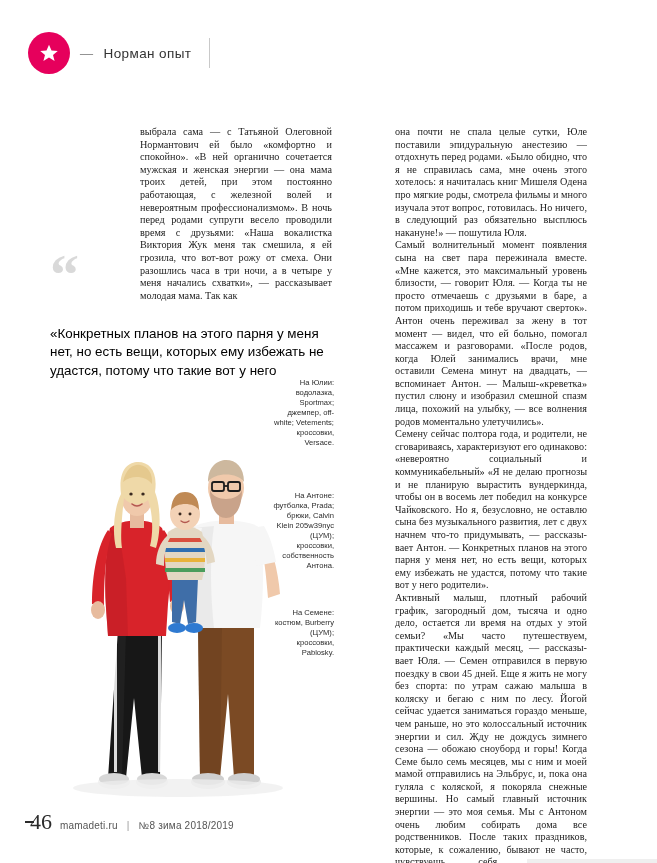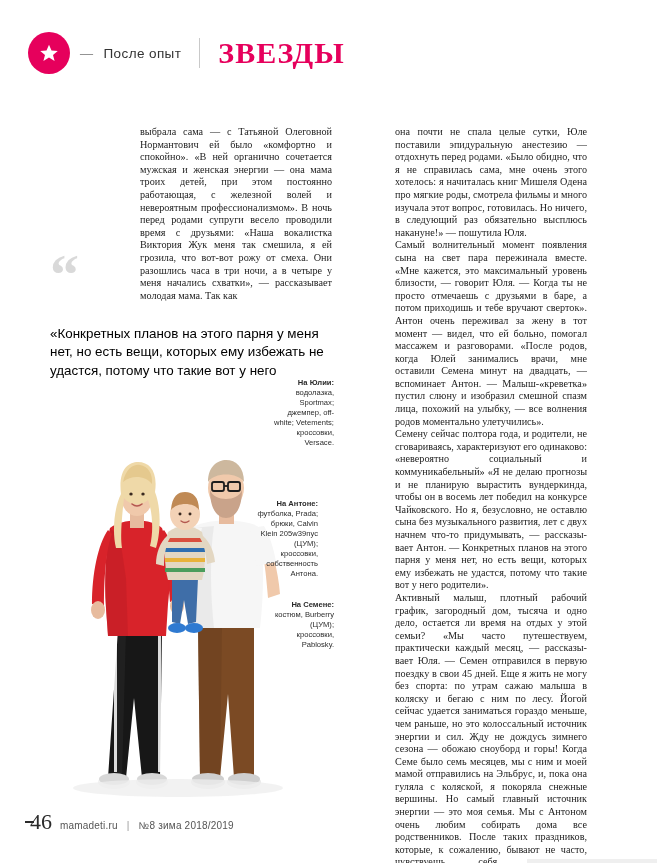--- a/index.html
+++ b/index.html
@@ -132,24 +132,24 @@
     top: 0;
     width: 62px;
     text-align: right;
   }
   .cap {
     font-family: "Liberation Sans", sans-serif;
     font-size: 7.6px;
     line-height: 10px;
     color: #2b2b2b;
   }
-  .cap b { font-weight: 700; }
+  .cap b { font-weight: 400; }
   .cap-julia { position: absolute; right: 0; top: 0; width: 62px; }
-  .cap-anton { position: absolute; right: 16px; top: 113px; width: 62px; margin-top: 8px; }
-  .cap-semen { position: absolute; right: 0; top: 222px; width: 62px; margin-left: 40px; }
+  .cap-anton { position: absolute; right: 0; top: 113px; width: 62px; }
+  .cap-semen { position: absolute; right: 0; top: 230px; width: 62px; margin-left: 40px; }
 
   
   .footer {
     position: absolute;
     left: 30px;
     bottom: 28px;
     display: flex;
     align-items: baseline;
     gap: 8px;
   }
@@ -189,23 +189,22 @@
 
 <div class="page">
 
   <div class="header">
     <div class="star-badge">
       <svg width="20" height="20" viewBox="0 0 24 24" aria-hidden="true">
         <polygon points="12,2 15,9 22.5,9.5 16.8,14.3 18.7,21.6 12,17.5 5.3,21.6 7.2,14.3 1.5,9.5 9,9" fill="#ffffff"></polygon>
       </svg>
     </div>
     <span class="header-dash">—</span>
-    <span class="header-kicker">После опыт</span>
+    <span class="header-kicker">Норман опыт</span>
     <span class="header-rule"></span>
-    <span class="header-title">ЗВЕЗДЫ</span>
   </div>
 
   <div class="col col-left">
     <p>выбрала сама — с Татьяной Олеговной Норман­тович ей было «комфортно и спокойно». «В ней органично сочетается мужская и женская энер­гии — она мама троих детей, при этом постоянно работающая, с железной волей и невероятным профессионализмом». В ночь перед родами су­пруги весело проводили время с друзьями: «Наша вокалистка Виктория Жук меня так смешила, я ей грозила, что вот-вот рожу от смеха. Они разо­шлись часа в три ночи, а в четыре у меня начались схватки», — рассказывает молодая мама. Так как</p>
   </div>
 
   <div class="quote-block">
     <div class="quote-mark">“</div>
     <div class="quote-text">«Конкретных планов на этого парня у меня нет, но есть вещи, которых ему избежать не удастся, потому что такие вот у него родители»</div>
   </div>

